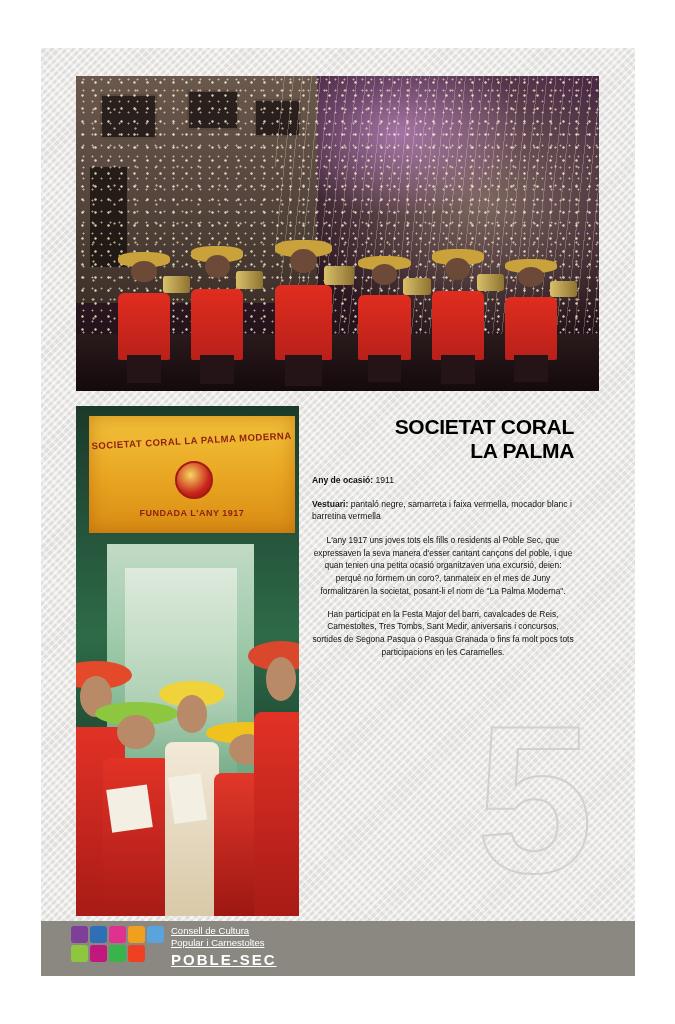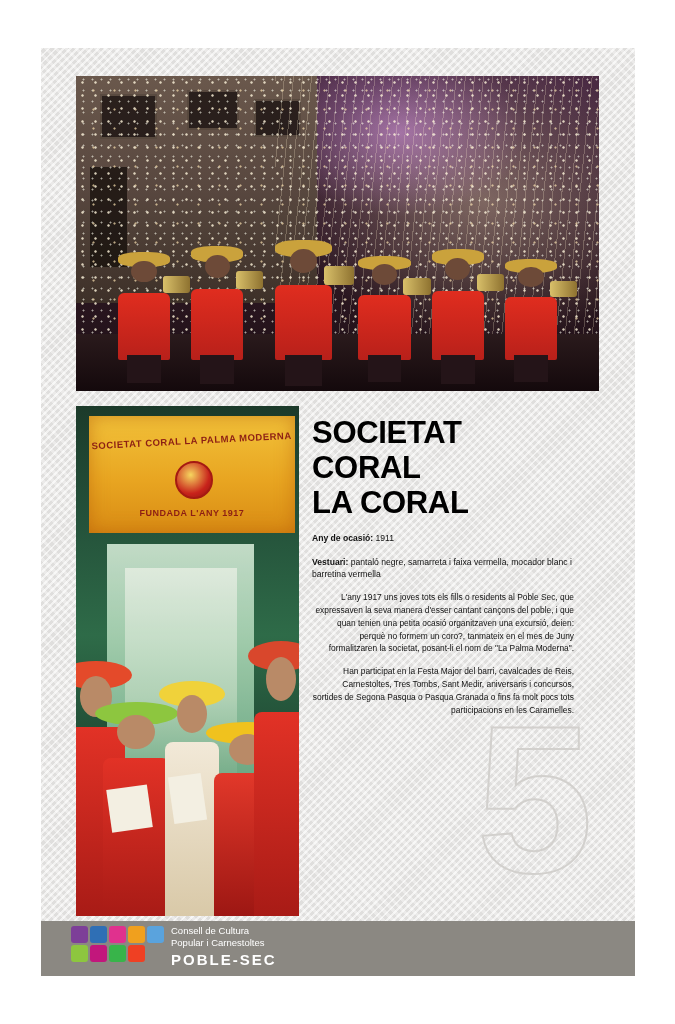--- a/index.html
+++ b/index.html
@@ -272,40 +272,41 @@
   }
 
   
   .text-col {
     position: absolute;
     left: 312px;
     top: 415px;
     width: 262px;
   }
   .title {
-    font-size: 31px;
+    font-size: 21px;
     font-weight: bold;
     line-height: 1.13;
     color: #000000;
     letter-spacing: -0.3px;
     margin: 0 0 12px 0;
+    text-align: right;
   }
   .meta {
     font-size: 8.6px;
     color: #111;
     margin-bottom: 11px;
     line-height: 1.45;
   }
   .meta b { font-weight: bold; }
   .para {
     font-size: 8.4px;
     line-height: 1.52;
     color: #111;
     margin-bottom: 10px;
-    text-align: right;
+    text-align: center;
   }
 
   
   .footer {
     position: absolute;
     left: 41px;
     top: 921px;
     width: 594px;
     height: 55px;
     background: #8b8882;
@@ -324,20 +325,21 @@
     height: 26px;
   }
   .pz {
     position: absolute;
     width: 17px;
     height: 17px;
     border-radius: 3px;
   }
   .footer-text {
     color: #ffffff;
+    text-decoration: underline;
   }
   .ft-line1 {
     font-size: 9.5px;
     line-height: 1.25;
   }
   .ft-brand {
     font-size: 15px;
     font-weight: bold;
     letter-spacing: 2px;
     margin-top: 2px;
@@ -446,21 +448,21 @@
       <div class="pb-person" style="left:80%; top:46%; width:24%; height:54%;">
         <div class="brim" style="background:#d9472c;"></div>
         <div class="face"></div>
         <div class="body"></div>
       </div>
     </div>
 
     <div class="text-col" style="left:271px; top:367px;">
       <h1 class="title">
         <span>SOCIETAT CORAL</span><br>
-        <span>LA CORAL</span><br>
+        <span>LA PALMA</span><br>
       </h1>
 
       <div class="meta">
         <b>Any de ocasió:</b>
         <span>1911</span>
       </div>
 
       <div class="meta">
         <b>Vestuari:</b>
         <span>pantaló negre, samarreta i faixa vermella, mocador blanc i barretina vermella</span>

